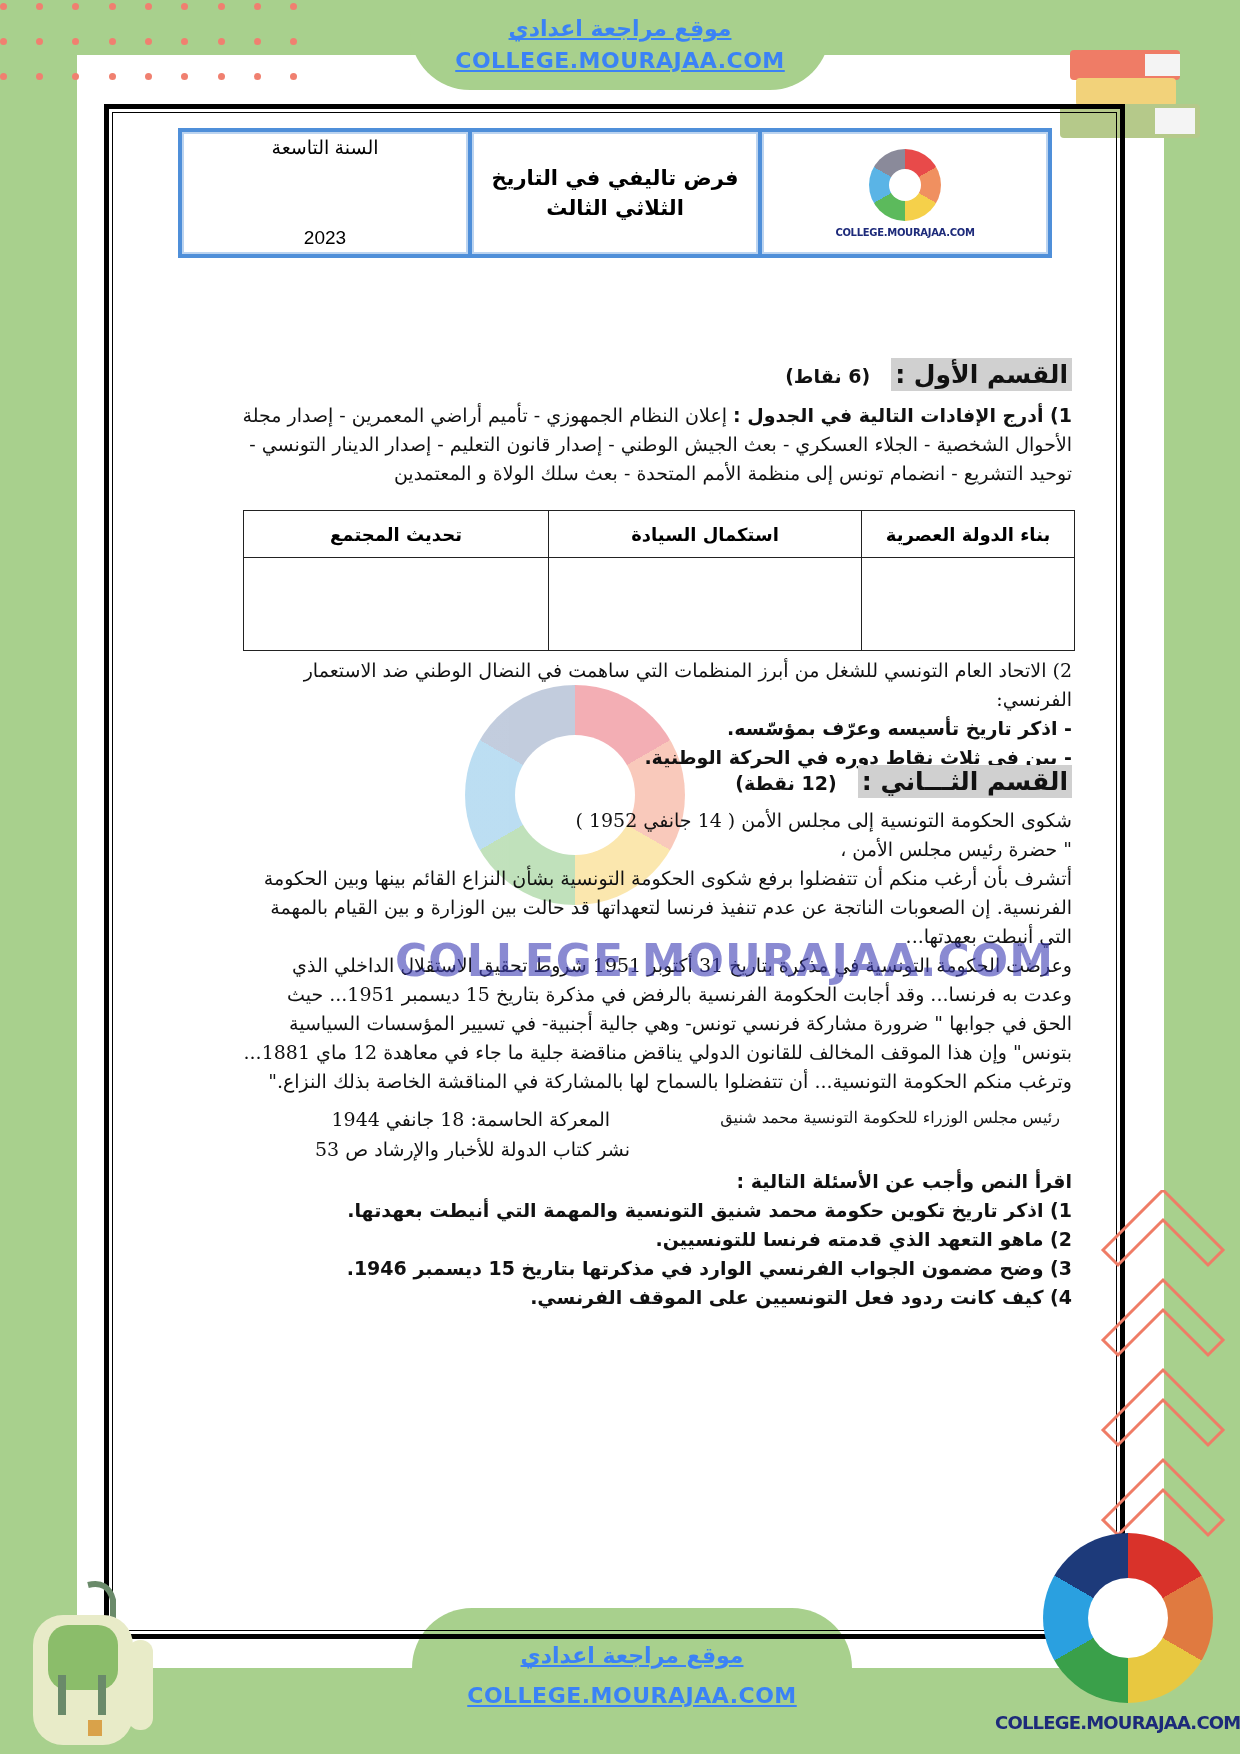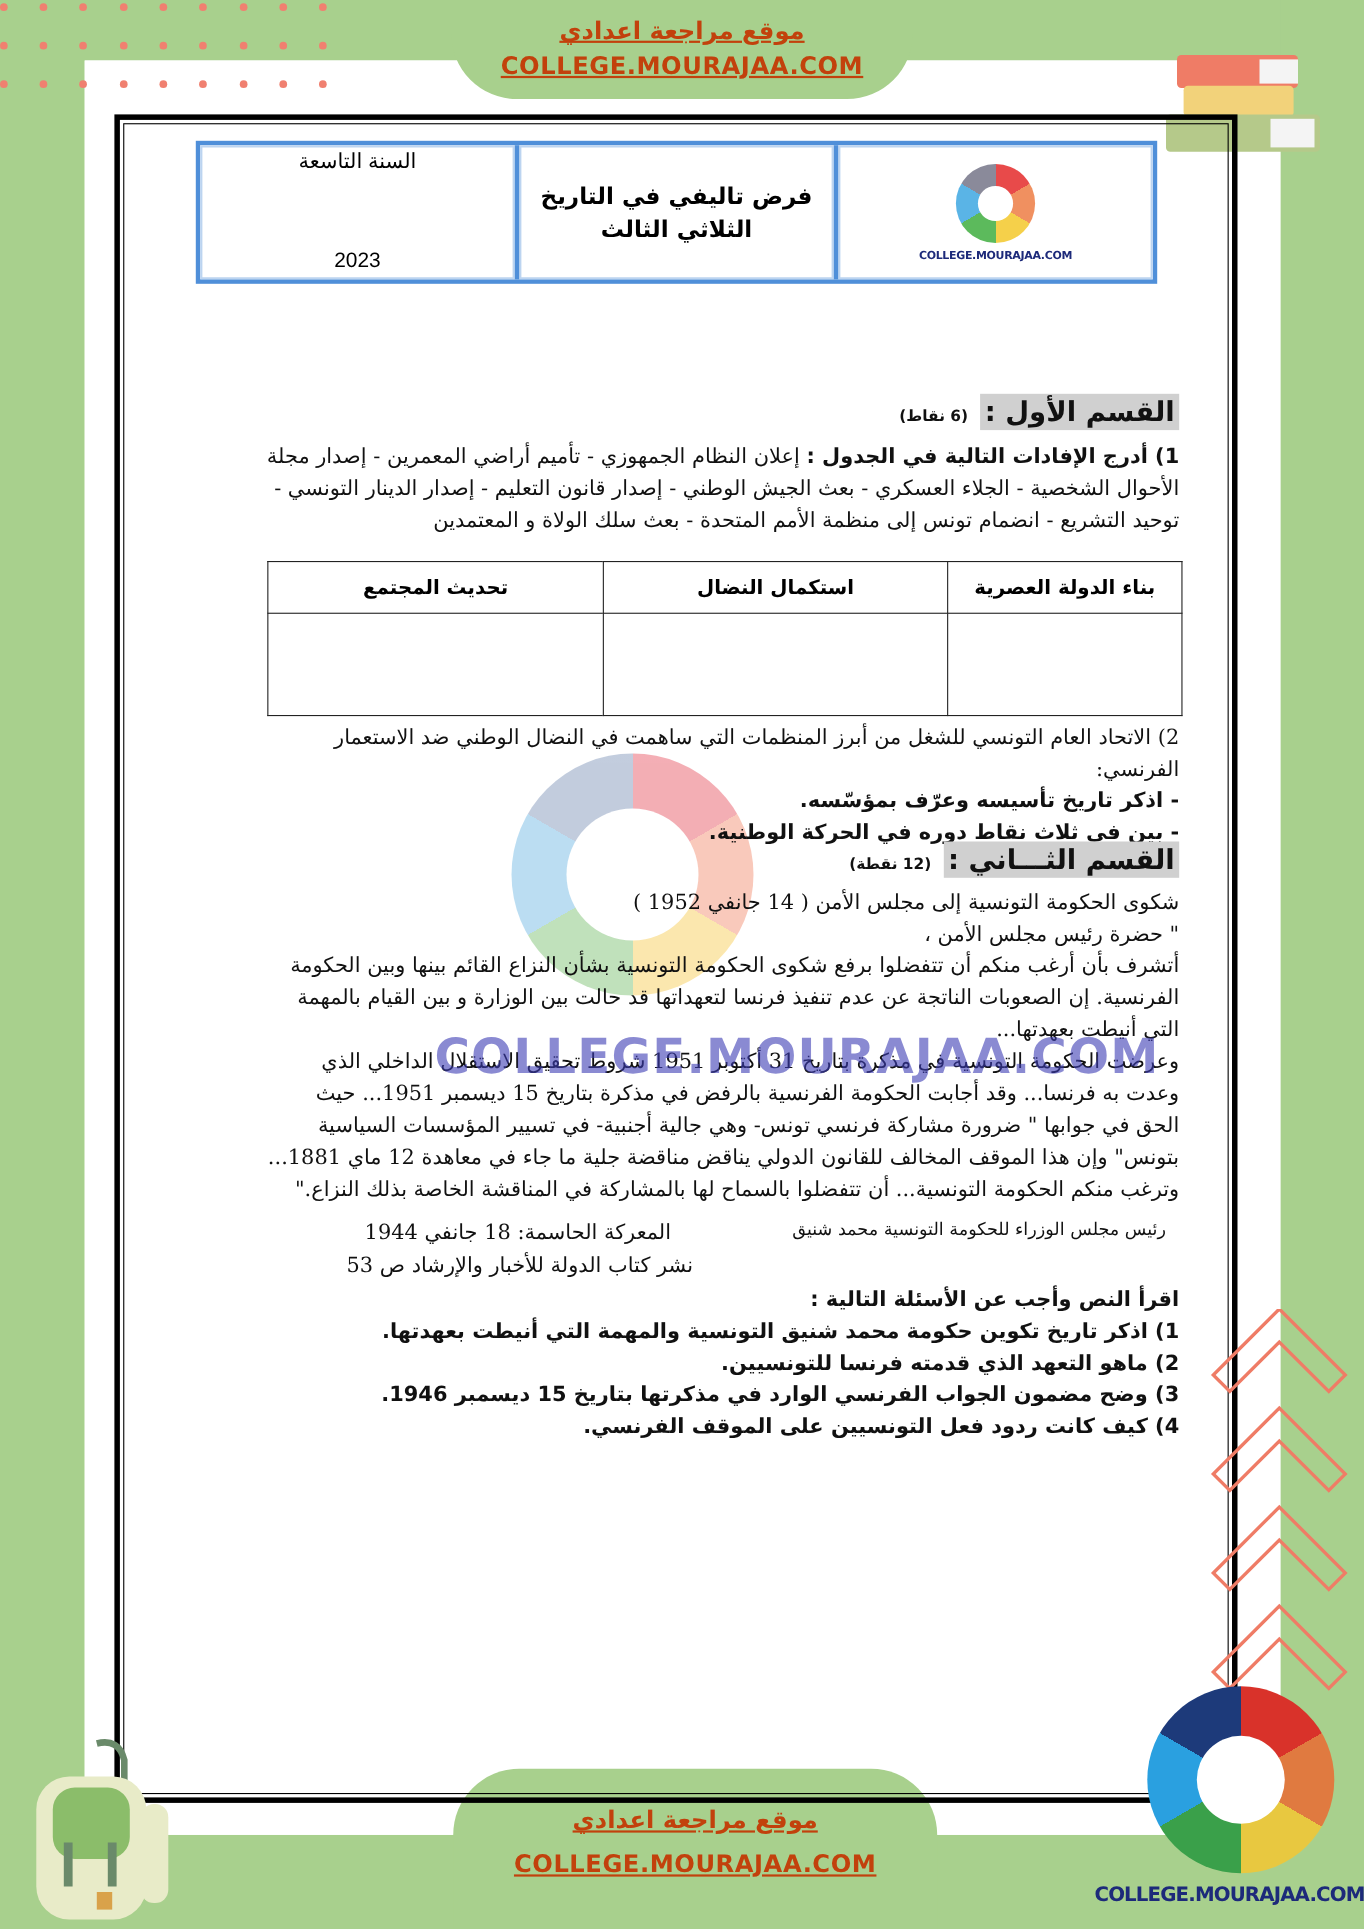--- a/index.html
+++ b/index.html
@@ -13,21 +13,21 @@
     .top-tab { left: 410px; top: 0; width: 420px; height: 90px; border-radius: 0 0 60px 60px; background:#a8d08d; position:absolute; }
     .left-band { left: 0; top: 0; width: 77px; height: 1754px; }
     .right-band { left: 1164px; top: 0; width: 76px; height: 1754px; }
     .bottom-band { left: 0; top: 1668px; width: 1240px; height: 86px; }
     .bottom-tab { left: 412px; top: 1608px; width: 440px; height: 146px; border-radius: 60px 60px 0 0; background:#a8d08d; position:absolute; }
 
     .dots { position: absolute; left: 0; top: 0; width: 300px; height: 80px; }
     .dot { position: absolute; width: 7px; height: 7px; border-radius: 50%; background: #f08070; }
 
     .banner-text {
-      position: absolute; left: 410px; width: 420px; text-align: center; color: #c2410c;
+      position: absolute; left: 410px; width: 420px; text-align: center; color: #3b82f6;
       font-family: "DejaVu Sans", sans-serif; font-weight: bold; text-decoration: underline;
     }
     .banner-ar { font-size: 22px; }
     .banner-en { font-size: 22px; letter-spacing: 0.5px; }
 
     .frame-outer {
       position: absolute; left: 104px; top: 104px; width: 1021px; height: 1535px;
       border: 5px solid #000; box-sizing: border-box;
     }
     .frame-inner {
@@ -51,21 +51,21 @@
     .logo-ring {
       width: 72px; height: 72px; border-radius: 50%;
       background: conic-gradient(#e84a4a 0 60deg, #f09060 60deg 120deg, #f5d04a 120deg 180deg, #5cba5c 180deg 240deg, #5ab4e6 240deg 300deg, #8a8a9a 300deg 360deg);
       position: relative;
     }
     .logo-ring::after { content: ""; position: absolute; left: 20px; top: 20px; width: 32px; height: 32px; background: #fff; border-radius: 50%; }
     .logo-text { font-family: "DejaVu Sans", sans-serif; font-weight: bold; font-size: 10px; color: #1d2a7a; margin-top: 6px; letter-spacing: -0.3px; }
 
     .content { position: absolute; right: 168px; width: 830px; direction: rtl; text-align: right; color: #111; }
     .sec-title { display: inline-block; background: #d0d0d0; font-weight: bold; font-family: "DejaVu Sans", sans-serif; font-size: 25px; padding: 2px 4px; }
-    .sec-points { font-weight: bold; font-family: "DejaVu Sans", sans-serif; font-size: 14px; margin-right: 6px; }
+    .sec-points { font-weight: bold; font-family: "DejaVu Sans", sans-serif; font-size: 19px; margin-right: 16px; }
     .p { font-size: 19px; line-height: 29px; margin: 0; }
     .b { font-weight: bold; font-family: "DejaVu Sans", sans-serif; }
 
     .ans-table { position: absolute; left: 243px; top: 510px; width: 832px; border-collapse: collapse; direction: rtl; }
     .ans-table td, .ans-table th { border: 1.5px solid #222; font-family: "DejaVu Sans", sans-serif; font-weight: bold; font-size: 18px; margin-top: 42px; }
     .ans-table th { height: 44px; text-align: center; font-weight: bold; }
     .ans-table td { height: 90px; }
 
     .watermark-ring {
       position: absolute; left: 465px; top: 685px; width: 220px; height: 220px; border-radius: 50%;
@@ -167,21 +167,21 @@
 </div>
 
 <div class="content" style="top:401px">
   <p class="p"><span class="b">1) أدرج الإفادات التالية في الجدول :</span> <span>إعلان النظام الجمهوزي - تأميم أراضي المعمرين - إصدار مجلة الأحوال الشخصية - الجلاء العسكري - بعث الجيش الوطني - إصدار قانون التعليم - إصدار الدينار التونسي - توحيد التشريع - انضمام تونس إلى منظمة الأمم المتحدة - بعث سلك الولاة و المعتمدين</span></p>
 </div>
 
 <table class="ans-table">
   <tbody>
       <tr>
     <th style="width:210px">بناء الدولة العصرية</th>
-    <th style="width:310px">استكمال النضال</th>
+    <th style="width:310px">استكمال السيادة</th>
     <th>تحديث المجتمع</th>
   </tr>
   <tr>
     <td></td>
     <td></td>
     <td></td>
   </tr>
 </tbody>
   </table>
 

